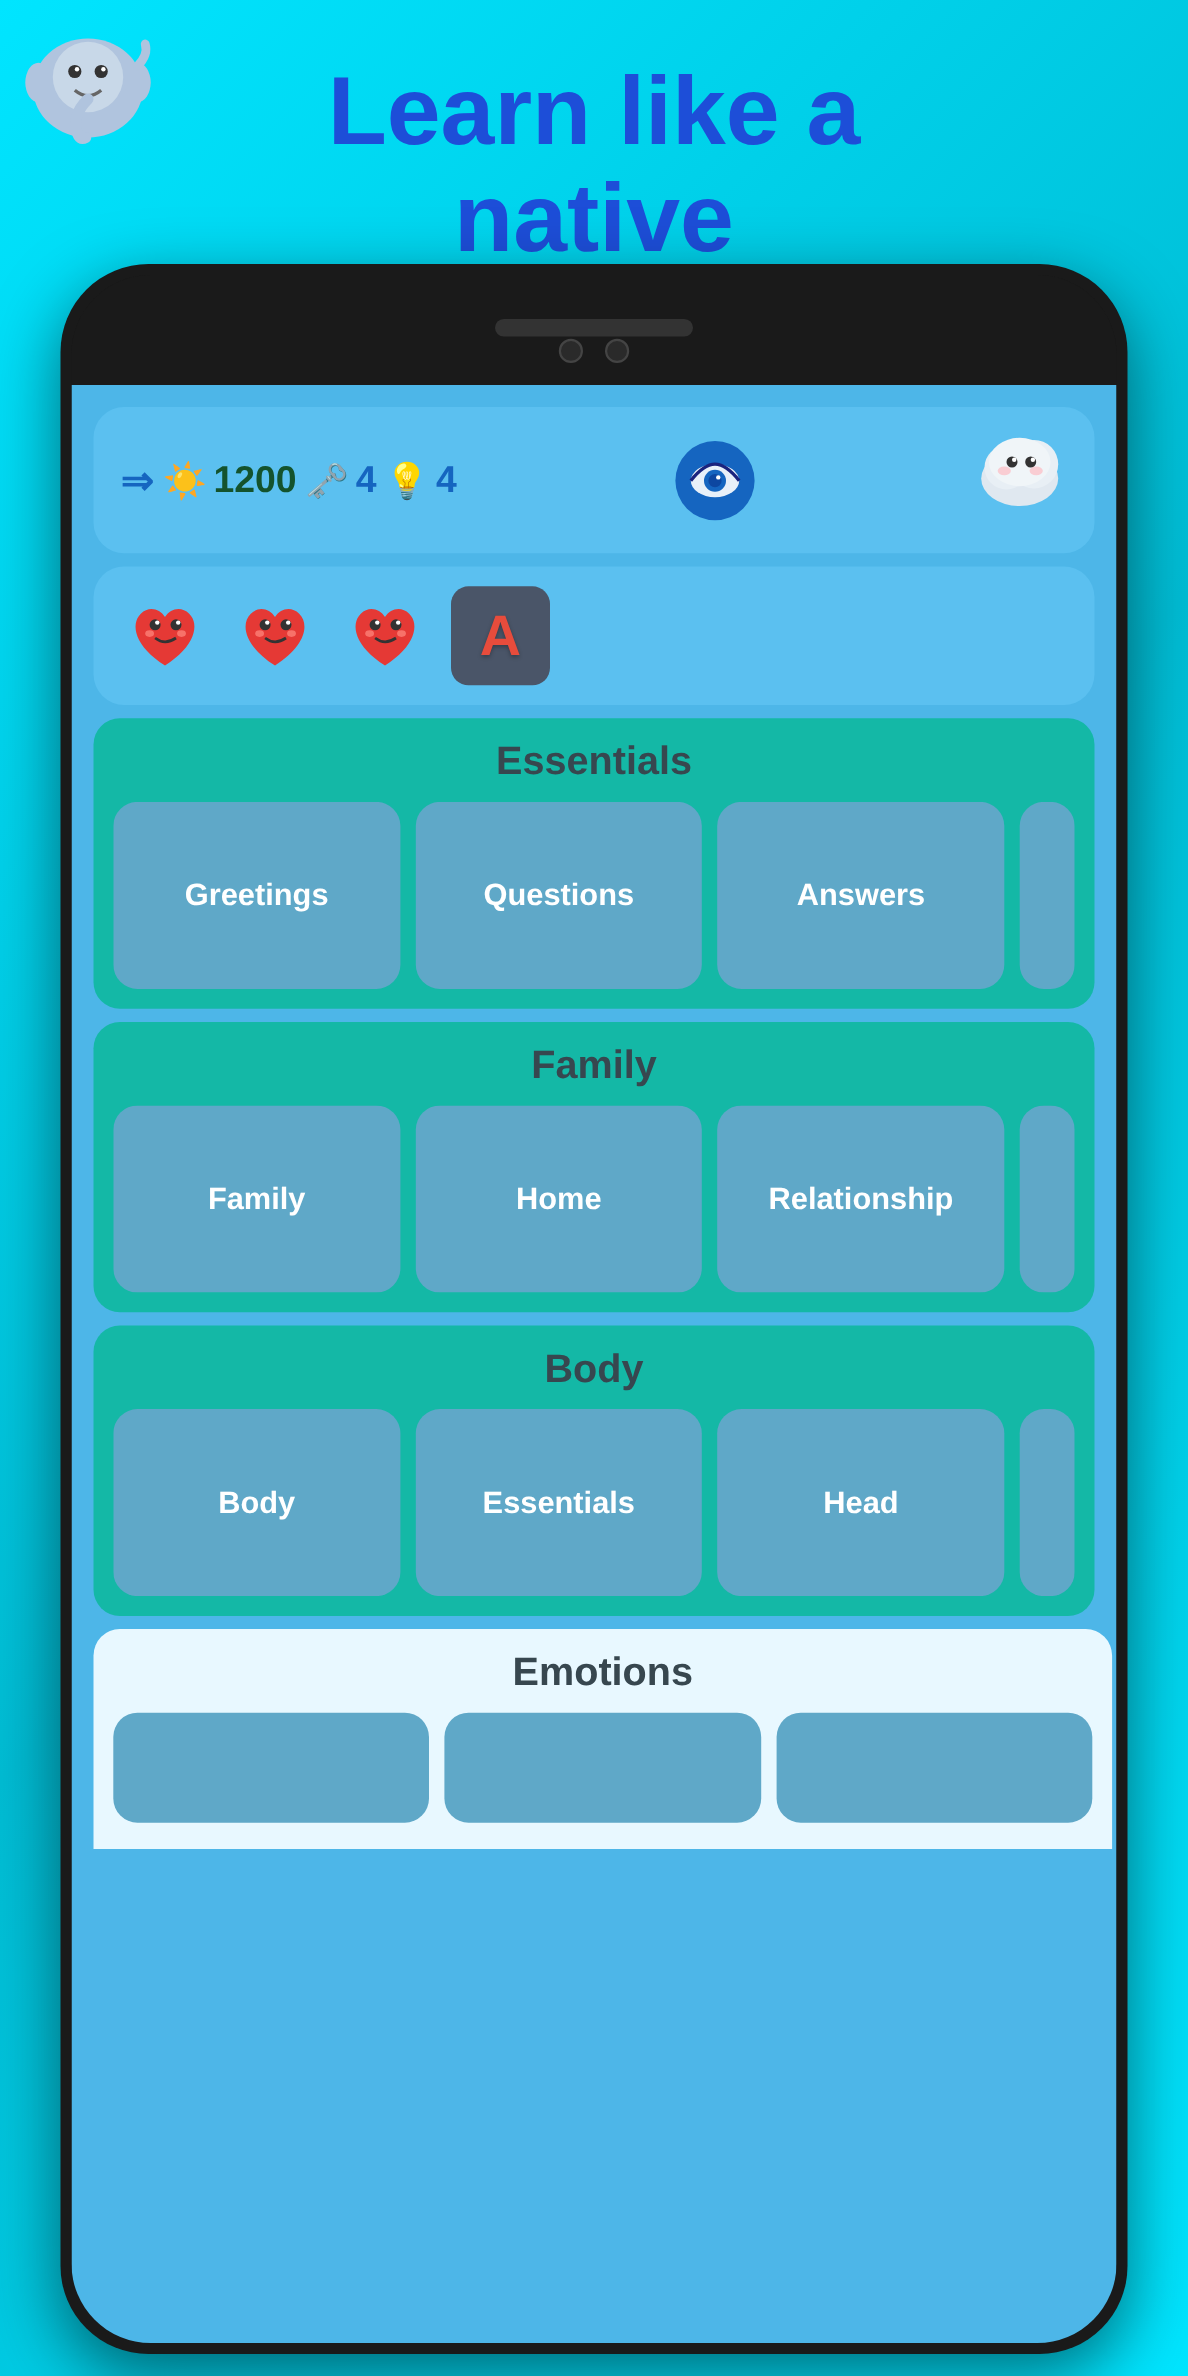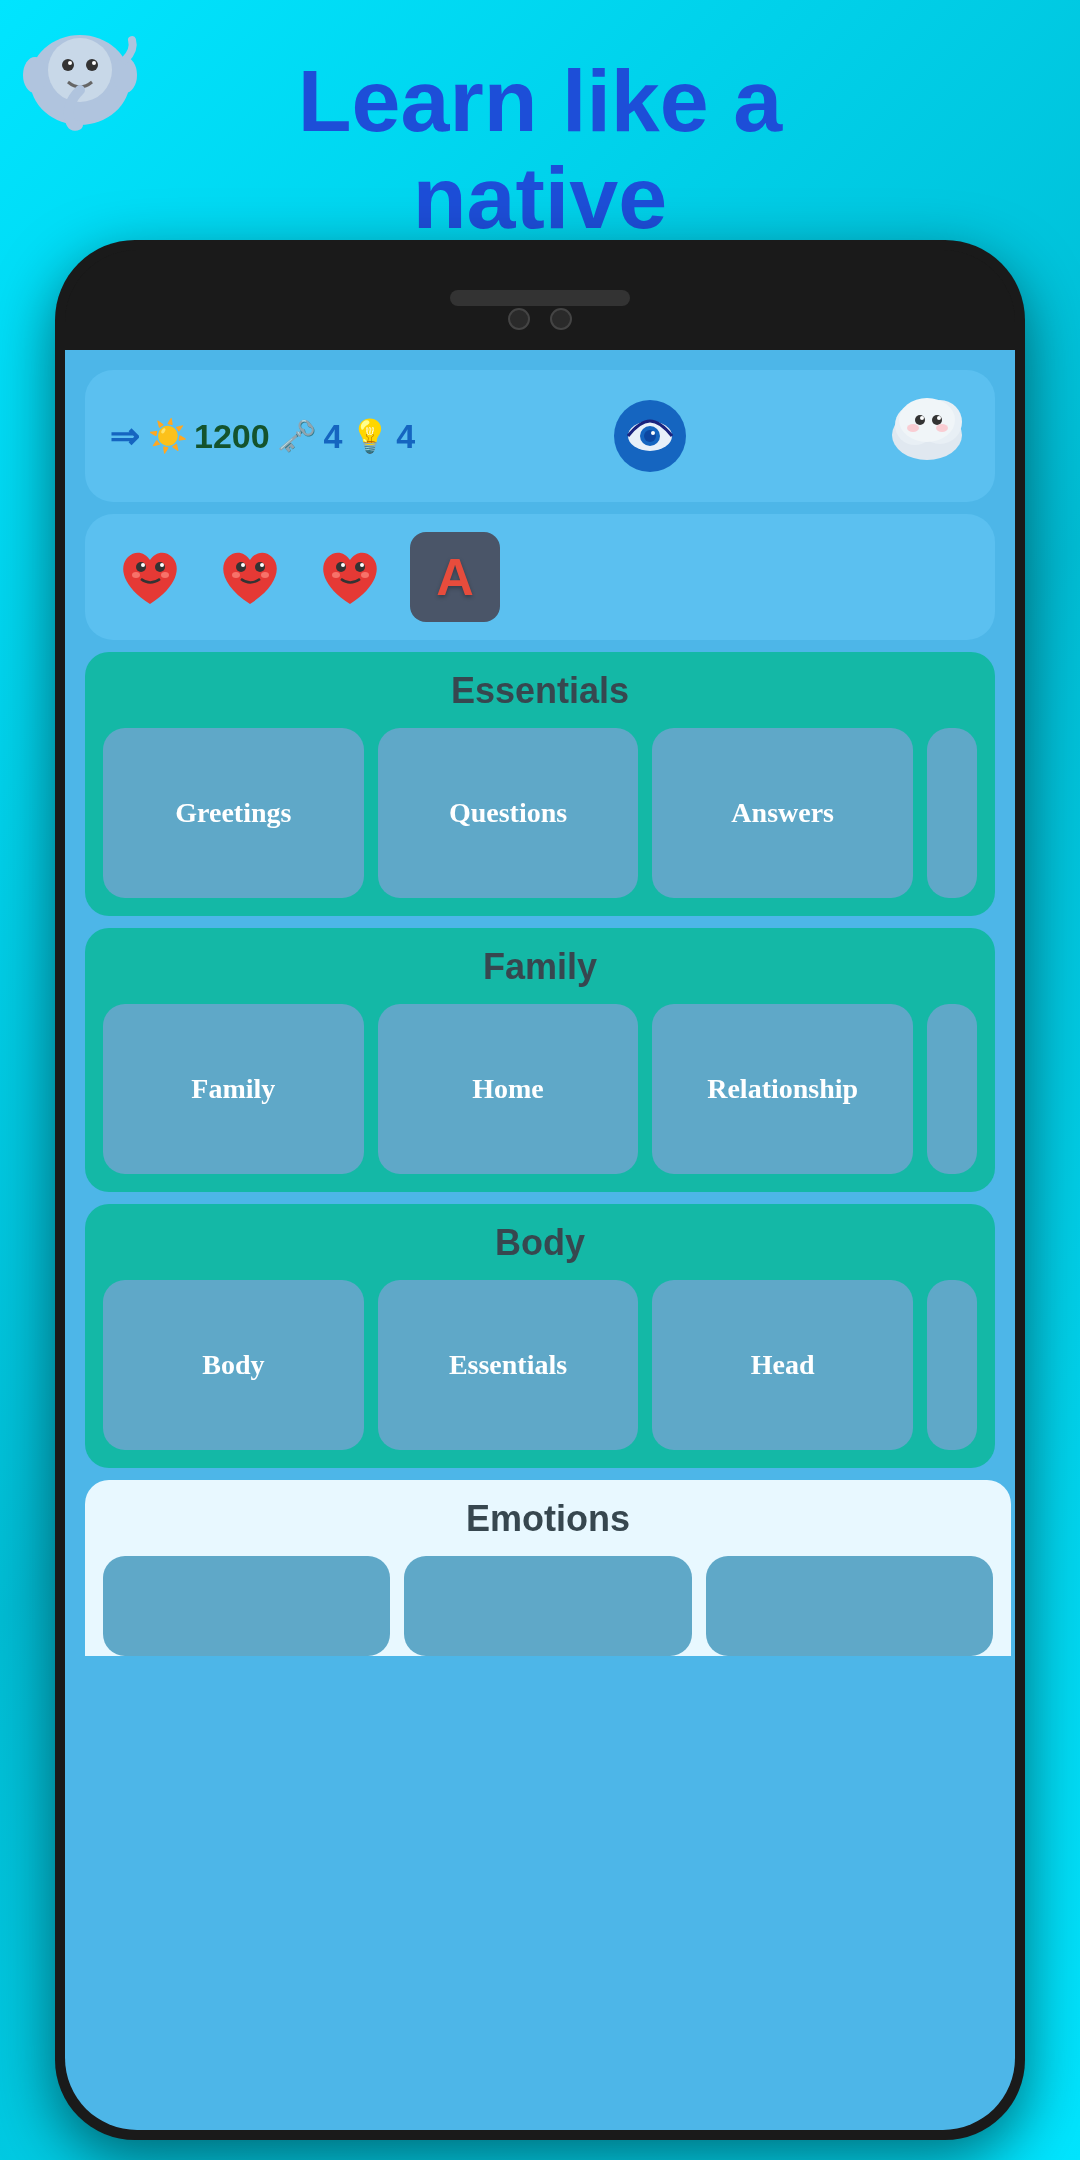--- a/index.html
+++ b/index.html
@@ -230,38 +230,37 @@
       justify-content: center;
       cursor: pointer;
     }
 
     .card-label {
       font-size: 28px;
       font-weight: bold;
       color: #fff;
       text-align: center;
       padding: 8px;
-      font-family: Liberation Serif, serif;
     }
 
     
     .card-partial {
       background: #5fa8c8;
       border-radius: 22px;
       width: 50px;
       height: 170px;
       flex-shrink: 0;
     }
 
     
     .emotions-section {
       background: #e8f8ff;
       margin: 0 4px 0 20px;
       border-radius: 24px 24px 0 0;
-      padding: 18px 18px 0 18px;
+      padding: 18px 18px 24px 18px;
     }
 
     .emotions-cards {
       display: flex;
       gap: 14px;
     }
   </style>
 </head>
 <body>
 

